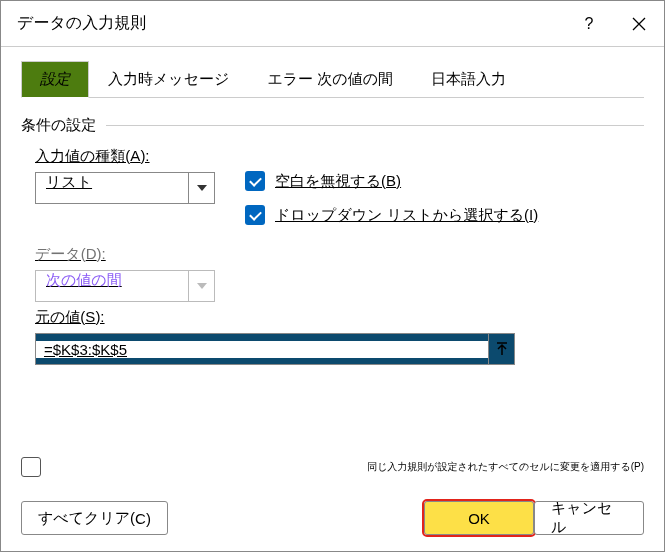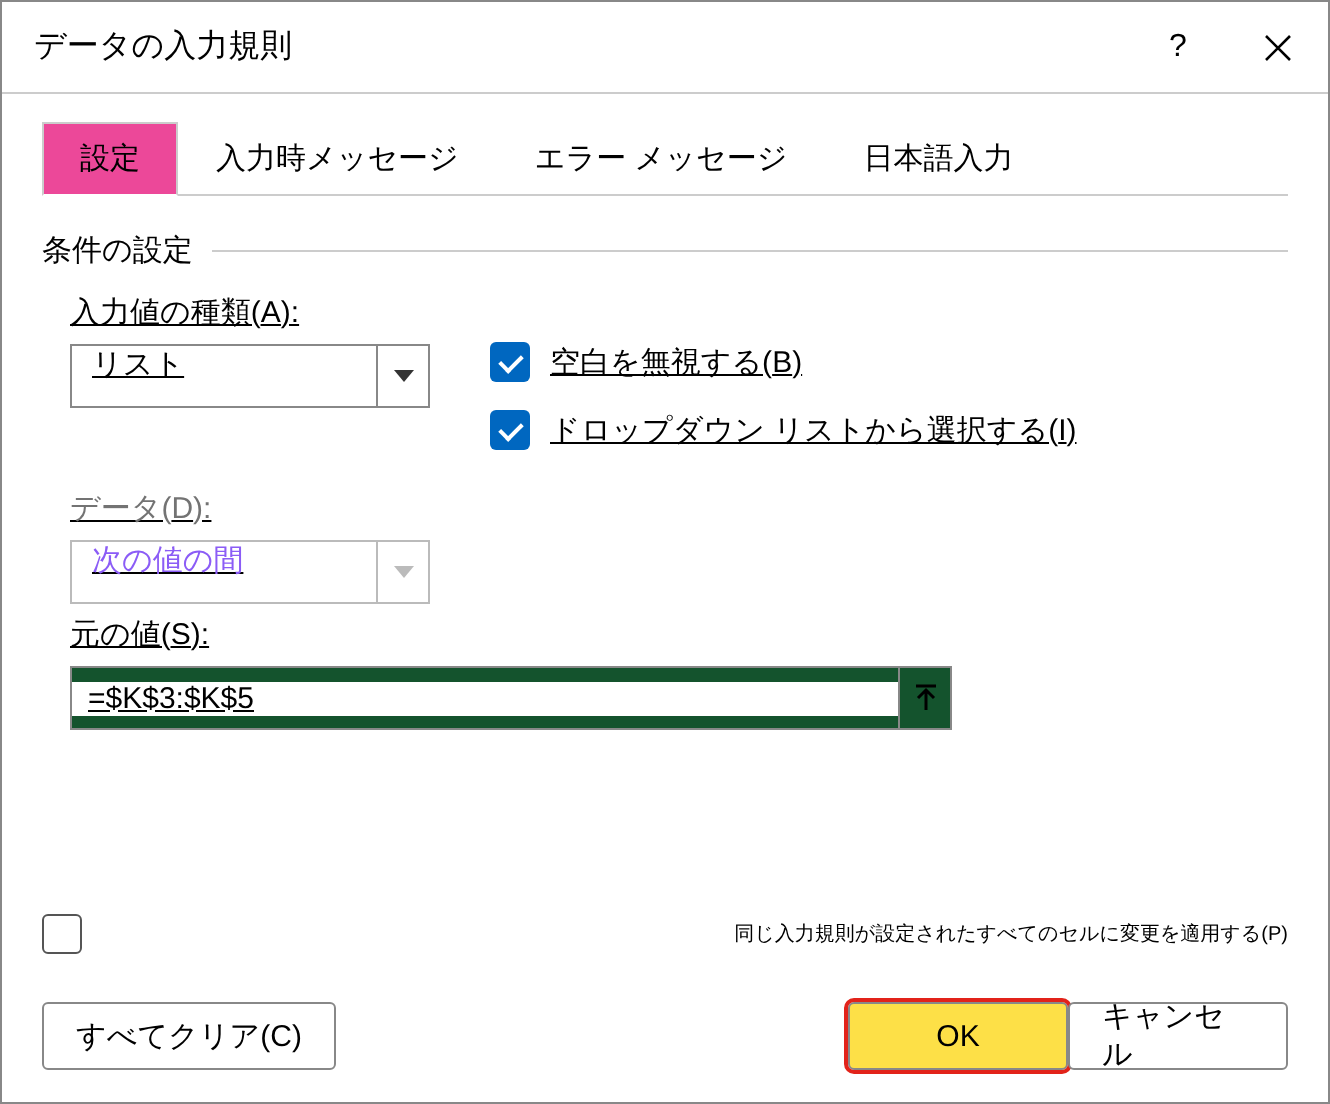--- a/index.html
+++ b/index.html
@@ -4,21 +4,21 @@
   <style>
     * { box-sizing: border-box; margin: 0; padding: 0; }
     body { font-family: "Yu Gothic UI", "Meiryo", sans-serif; font-size: 15px; background: #fff; color: #000; }
     .dialog { width: 665px; height: 552px; border: 1px solid #888; display: flex; flex-direction: column; background: #fff; }
     .titlebar { display: flex; align-items: center; height: 46px; border-bottom: 1px solid #ccc; padding: 0 0 0 16px; }
     .titlebar-title { flex: 1; font-size: 16px; }
     .titlebar-btn { width: 50px; height: 42px; display: flex; align-items: center; justify-content: center; font-size: 16px; cursor: pointer; }
     .body { flex: 1; padding: 14px 20px 12px 20px; display: flex; flex-direction: column; }
     .tabs { display: flex; border-bottom: 1px solid #ccc; margin-bottom: 18px; }
     .tab { padding: 8px 18px; cursor: pointer; border: 1px solid transparent; border-bottom: none; margin-bottom: -1px; font-size: 15px; }
-    .tab.active { border-color: #ccc; background: #ec4899; border-bottom: 1px solid #fff; }
+    .tab.active { border-color: #ccc; background: #4d7c0f; border-bottom: 1px solid #fff; font-style: italic; }
     .fieldset-title { display: flex; align-items: center; margin-bottom: 12px; font-size: 15px; }
     .fieldset-title .line { flex: 1; height: 1px; background: #ccc; margin-left: 10px; }
     .indent { padding-left: 14px; text-decoration: underline; }
     .row { display: flex; margin-bottom: 6px; }
     .left-col { width: 210px; }
     .label { margin-bottom: 6px; font-size: 15px; }
     .label .hk { text-decoration: underline; }
     .label.disabled { color: #737373; }
     .select { display: flex; align-items: flex-start; width: 180px; height: 32px; border: 1px solid #888; background: #fff; position: relative; }
     .select.disabled { color: #8b5cf6; border-color: #bbb; }
@@ -27,21 +27,21 @@
     .select.disabled .arrow-btn { border-left-color: #bbb; }
     .chevron { width: 0; height: 0; border-left: 5px solid transparent; border-right: 5px solid transparent; border-top: 6px solid #333; }
     .select.disabled .chevron { border-top-color: #bbb; }
     .right-col { padding-top: 24px; }
     .check-row { display: flex; align-items: center; margin-bottom: 14px; font-size: 15px; }
     .checkbox { width: 20px; height: 20px; border-radius: 3px; display: flex; align-items: center; justify-content: center; margin-right: 10px; flex-shrink: 0; }
     .checkbox.checked { background: #0067c0; }
     .checkbox.checked::after { content: ""; width: 5px; height: 9px; border: solid #fff; border-width: 0 2px 2px 0; transform: rotate(45deg); margin-top: -2px; }
     .checkbox.unchecked { border: 1.5px solid #555; background: #fff; }
     .source-row { margin-top: 6px; }
-    .input-wrap { display: flex; align-items: center; width: 441px; height: 32px; border: 1px solid #888; background: #14532d; }
+    .input-wrap { display: flex; align-items: center; width: 480px; height: 32px; border: 1px solid #888; background: #0c4a6e; }
     .input-wrap input { flex: 1; border: none; outline: none; padding: 0 8px; font-size: 15px; font-family: inherit; }
     .range-btn { width: 26px; height: 100%; border-left: 1px solid #888; display: flex; align-items: center; justify-content: center; cursor: pointer; }
     .spacer { flex: 1; }
     .apply-row { display: flex; align-items: center; margin-top: 25px; font-size: 10px; justify-content: space-between; }
     .footer { display: flex; padding: 12px 20px 16px 20px; }
     .btn { height: 34px; border: 1px solid #888; background: #fff; padding: 0 16px; display: flex; align-items: center; justify-content: center; cursor: pointer; font-size: 15px; border-radius: 3px; }
     .footer-spacer { flex: 1; }
     .btn.ok { width: 110px; background: #fde047; outline: 2px solid #e2231a; outline-offset: 0; }
     .btn.cancel { width: 110px; }
   </style>
@@ -57,21 +57,21 @@
       <svg width="14" height="14" viewBox="0 0 14 14">
           <path d="M1 1 L13 13 M13 1 L1 13" stroke="#000" stroke-width="1.3" fill="none"></path>
         </svg>
     </div>
   </div>
 
   <div class="body">
     <div class="tabs">
       <div class="tab active">設定</div>
       <div class="tab">入力時メッセージ</div>
-      <div class="tab">エラー メッセージ</div>
+      <div class="tab">エラー 次の値の間</div>
       <div class="tab">日本語入力</div>
     </div>
 
     <div class="fieldset-title">
       <span>条件の設定</span>
       <div class="line"></div>
     </div>
 
     <div class="indent">
 

